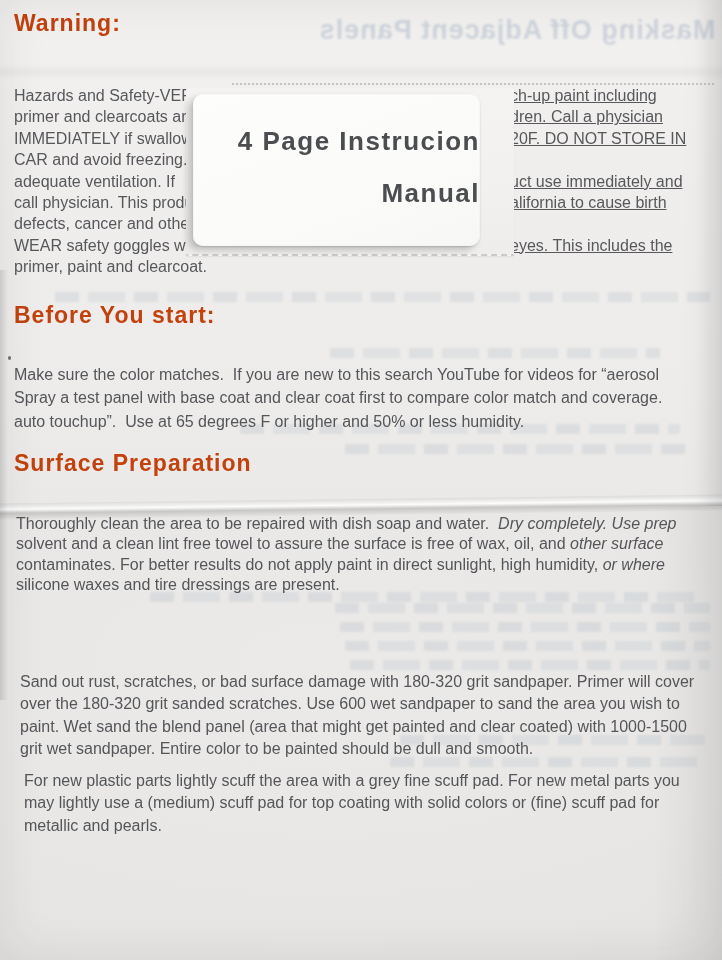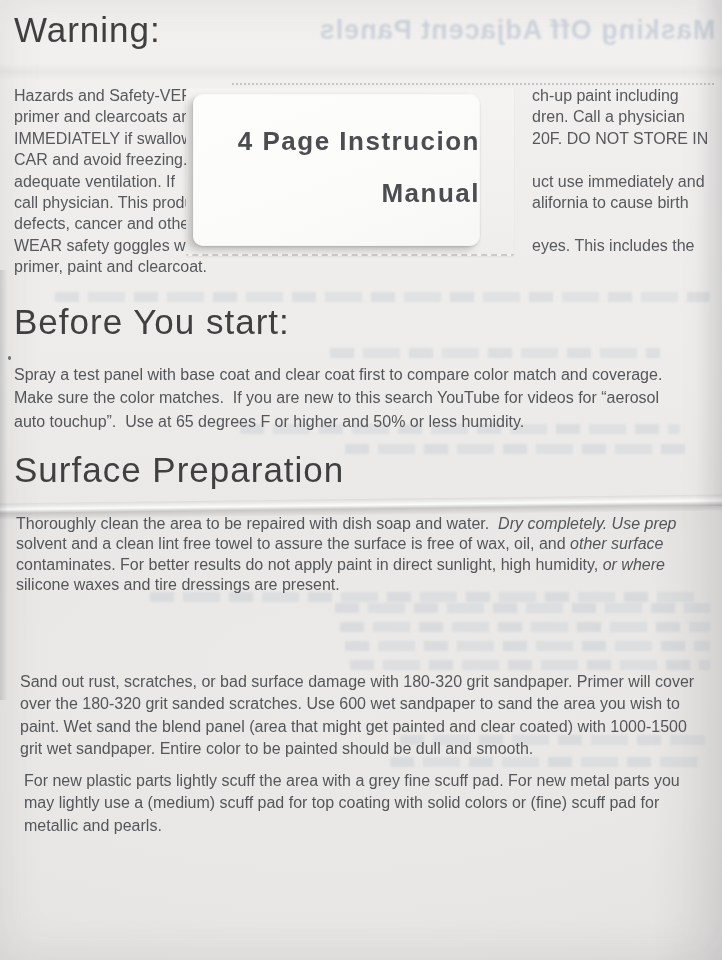--- a/index.html
+++ b/index.html
@@ -20,32 +20,32 @@
     background:linear-gradient(90deg,rgba(80,80,86,0) 0%,rgba(80,80,86,0.12) 100%);}
   .rband-bottom{position:absolute;top:505px;right:0;width:70px;height:455px;
     background:linear-gradient(90deg,rgba(80,80,86,0) 0%,rgba(80,80,86,0.09) 100%);}
   .lsliver{position:absolute;left:0;top:270px;width:8px;height:430px;
     background:linear-gradient(90deg,rgba(70,70,75,0.16),rgba(70,70,75,0.0));}
   .crease{position:absolute;left:0;top:64px;width:722px;height:16px;
     background:linear-gradient(180deg,rgba(120,120,126,0) 0%,rgba(120,120,126,0.07) 50%,rgba(120,120,126,0) 100%);}
   .vignette{position:absolute;inset:0;box-shadow:inset 0 0 46px rgba(60,60,66,0.10);pointer-events:none;}
 
   
-  .h1{position:absolute;font-size:35px;font-weight:400;color:#404040;
+  .h1{position:absolute;font-size:23px;font-weight:700;color:#c2410c;
     letter-spacing:1px;white-space:pre;}
   .body-par{position:absolute;color:#54565a;font-size:16px;}
   .tline{white-space:pre;}
   .it{font-style:italic;}
   .dot{position:absolute;left:8px;top:356px;width:3px;height:4px;border-radius:50%;background:#6d6f72;}
 
   
   .warn-par{position:absolute;left:14px;top:87px;width:700px;color:#56585c;font-size:16px;z-index:1;}
   .wline{position:relative;height:21.4px;}
   .wl,.wr{position:absolute;top:0;white-space:pre;}
-  .wr{left:518px;}
+  .wr{left:496px;text-decoration:underline;}
 
   
   .lh23 .tline{height:23.4px;}
   .lh20 .tline{height:20.4px;}
   .lh22 .tline{height:22.4px;}
 
   
   .backing{position:absolute;left:186px;top:88px;width:328px;height:166px;z-index:4;
     background:linear-gradient(180deg,#f4f3f1 0%,#f1f0ee 70%,#eeedeb 100%);
     border-bottom:2px dashed rgba(110,110,116,0.30);border-radius:2px;
@@ -131,22 +131,22 @@
   <div class="perf"></div>
   <div class="backing"></div>
   <div class="sticker">
     <div class="sline s1">4 Page Instrucion</div>
     <div class="sline s2">Manual</div>
   </div>
 
   <div class="h1" style="left:14px;top:302px;">Before You start:</div>
   <div class="dot"></div>
   <div class="body-par lh23" style="left:14px;top:366px;width:708px;">
+      <div class="tline">Make sure the color matches.  If you are new to this search YouTube for videos for “aerosol</div>
       <div class="tline">Spray a test panel with base coat and clear coat first to compare color match and coverage.</div>
-      <div class="tline">Make sure the color matches.  If you are new to this search YouTube for videos for “aerosol</div>
       <div class="tline">auto touchup”.  Use at 65 degrees F or higher and 50% or less humidity.</div>
     </div>
 
   <div class="h1" style="left:14px;top:450px;">Surface Preparation</div>
   <div class="body-par lh20" style="left:16px;top:515px;width:706px;">
       <div class="tline"><span>Thoroughly clean the area to be repaired with dish soap and water.  </span><span class="it">Dry completely. Use prep</span></div>
       <div class="tline"><span>solvent and a clean lint free towel to assure the surface is free of wax, oil, and </span><span class="it">other surface</span></div>
       <div class="tline"><span>contaminates. For better results do not apply paint in direct sunlight, high humidity, </span><span class="it">or where</span></div>
       <div class="tline"><span>silicone waxes and tire dressings are present.</span></div>
     </div>

